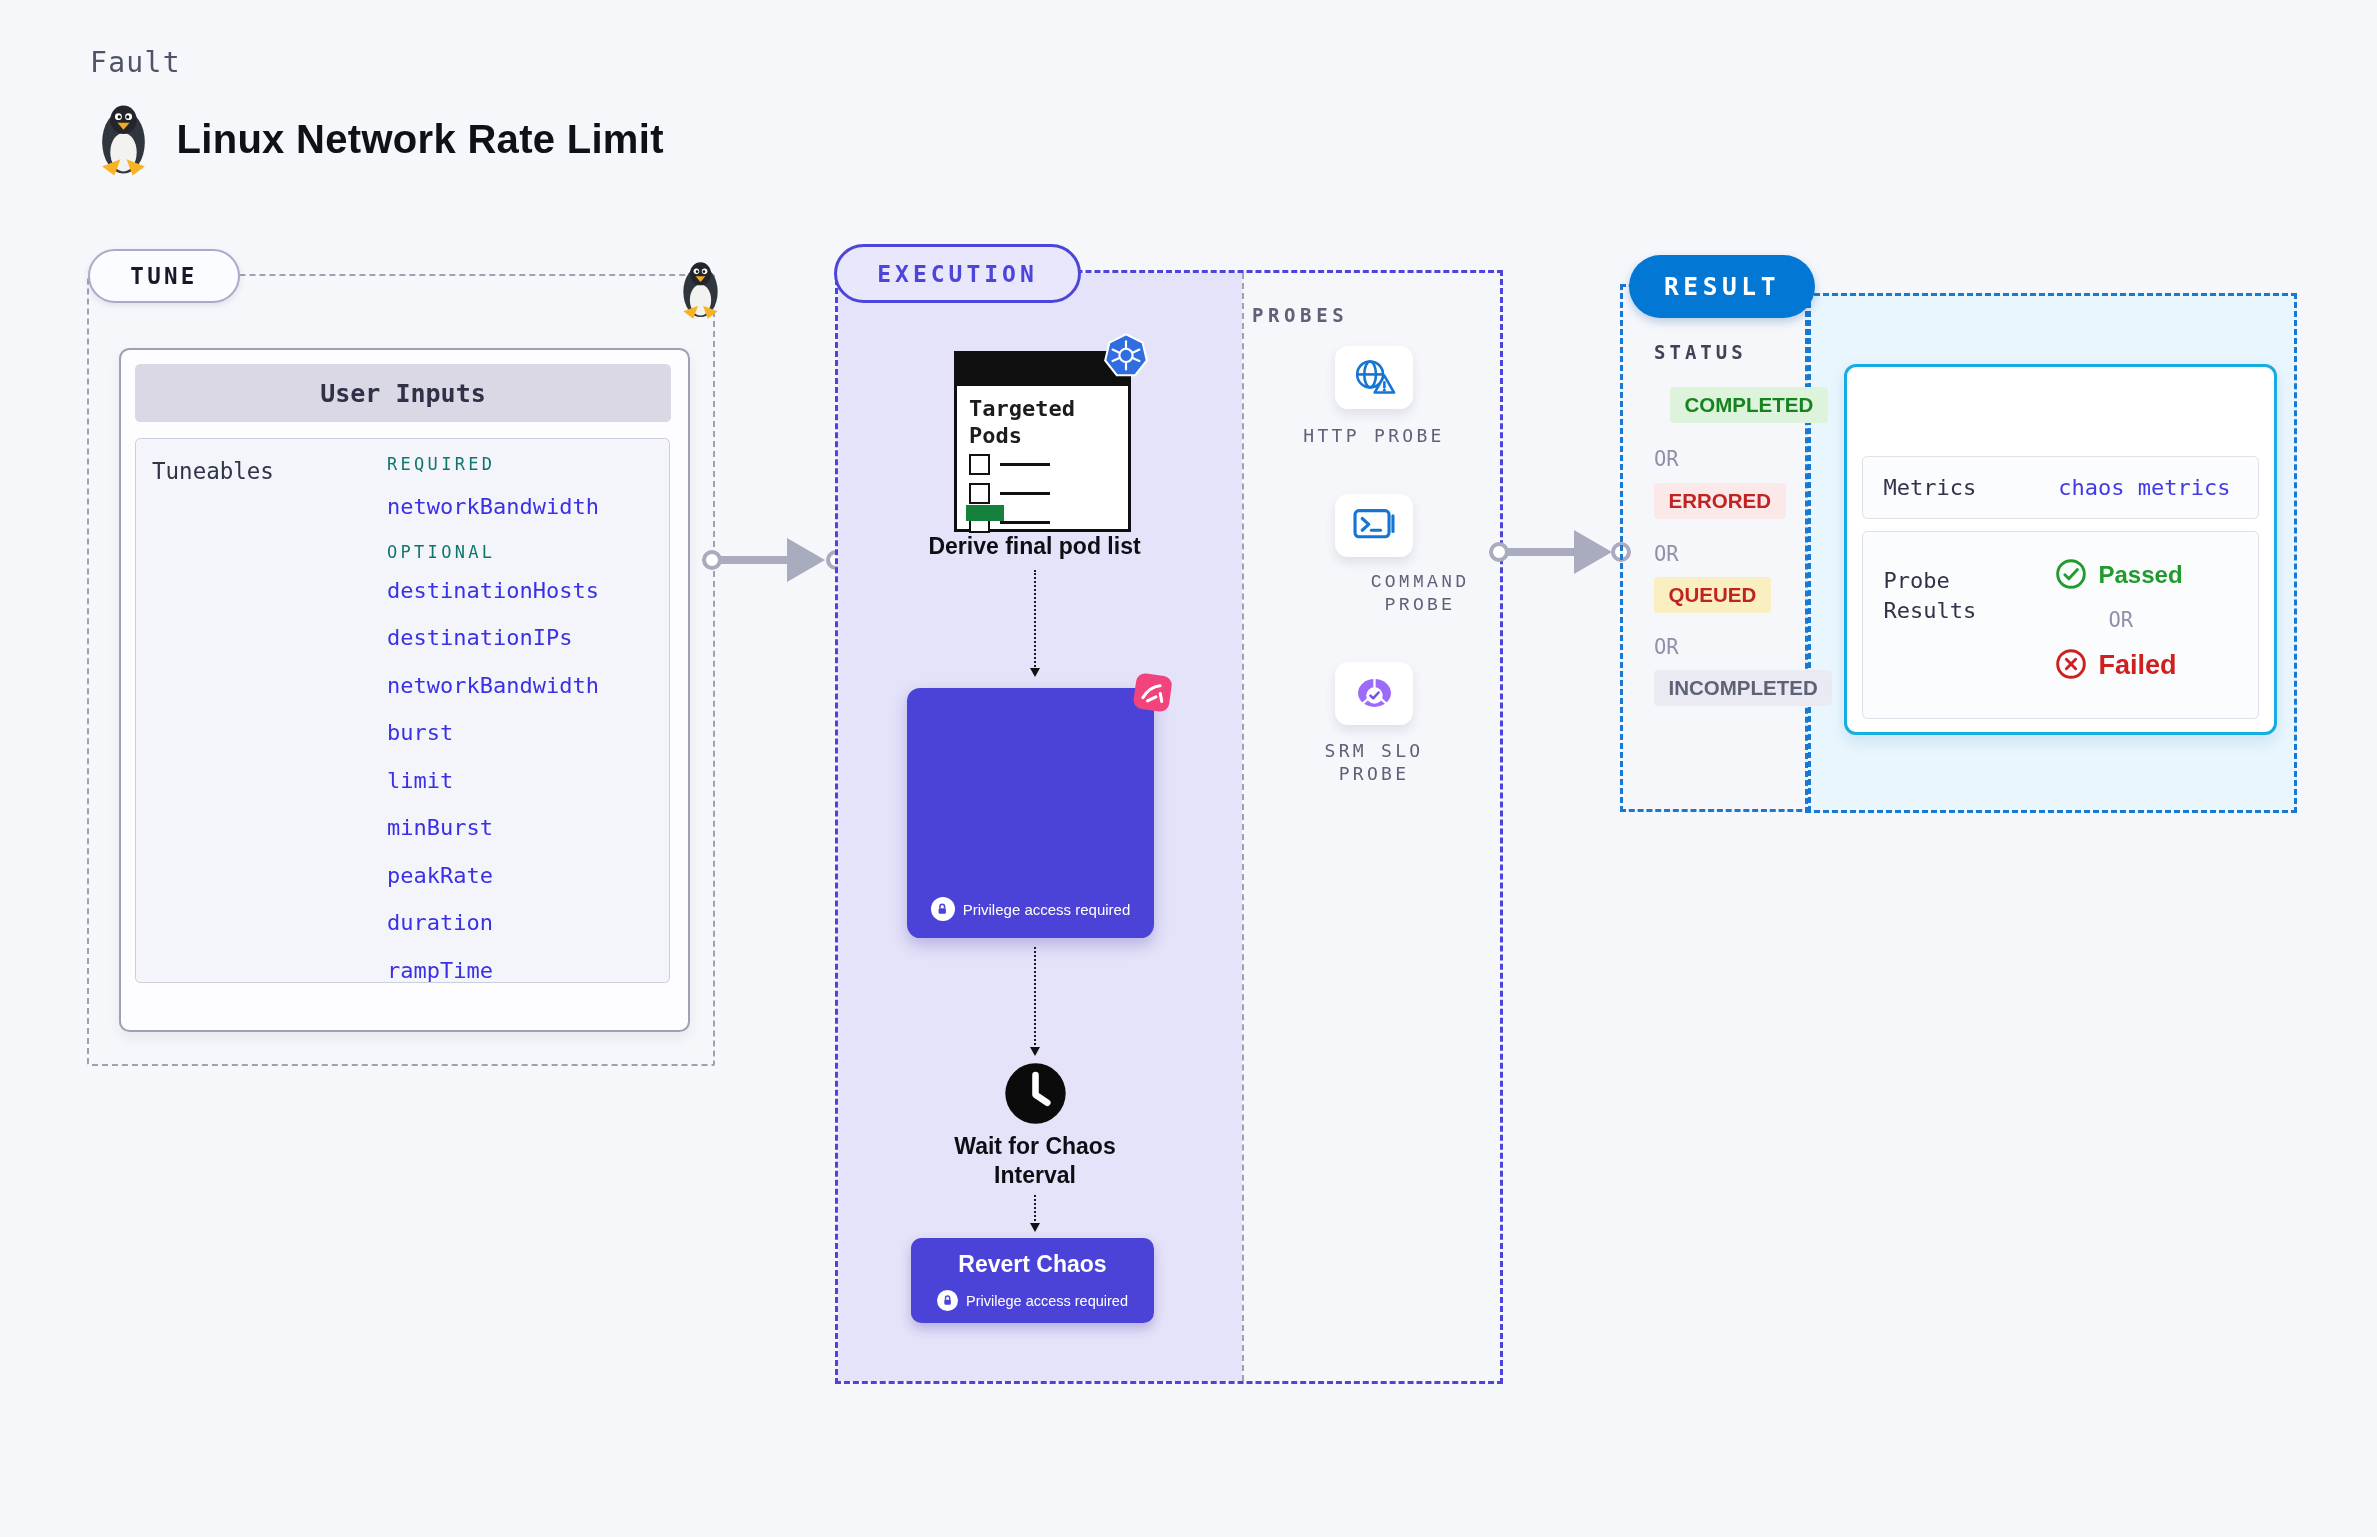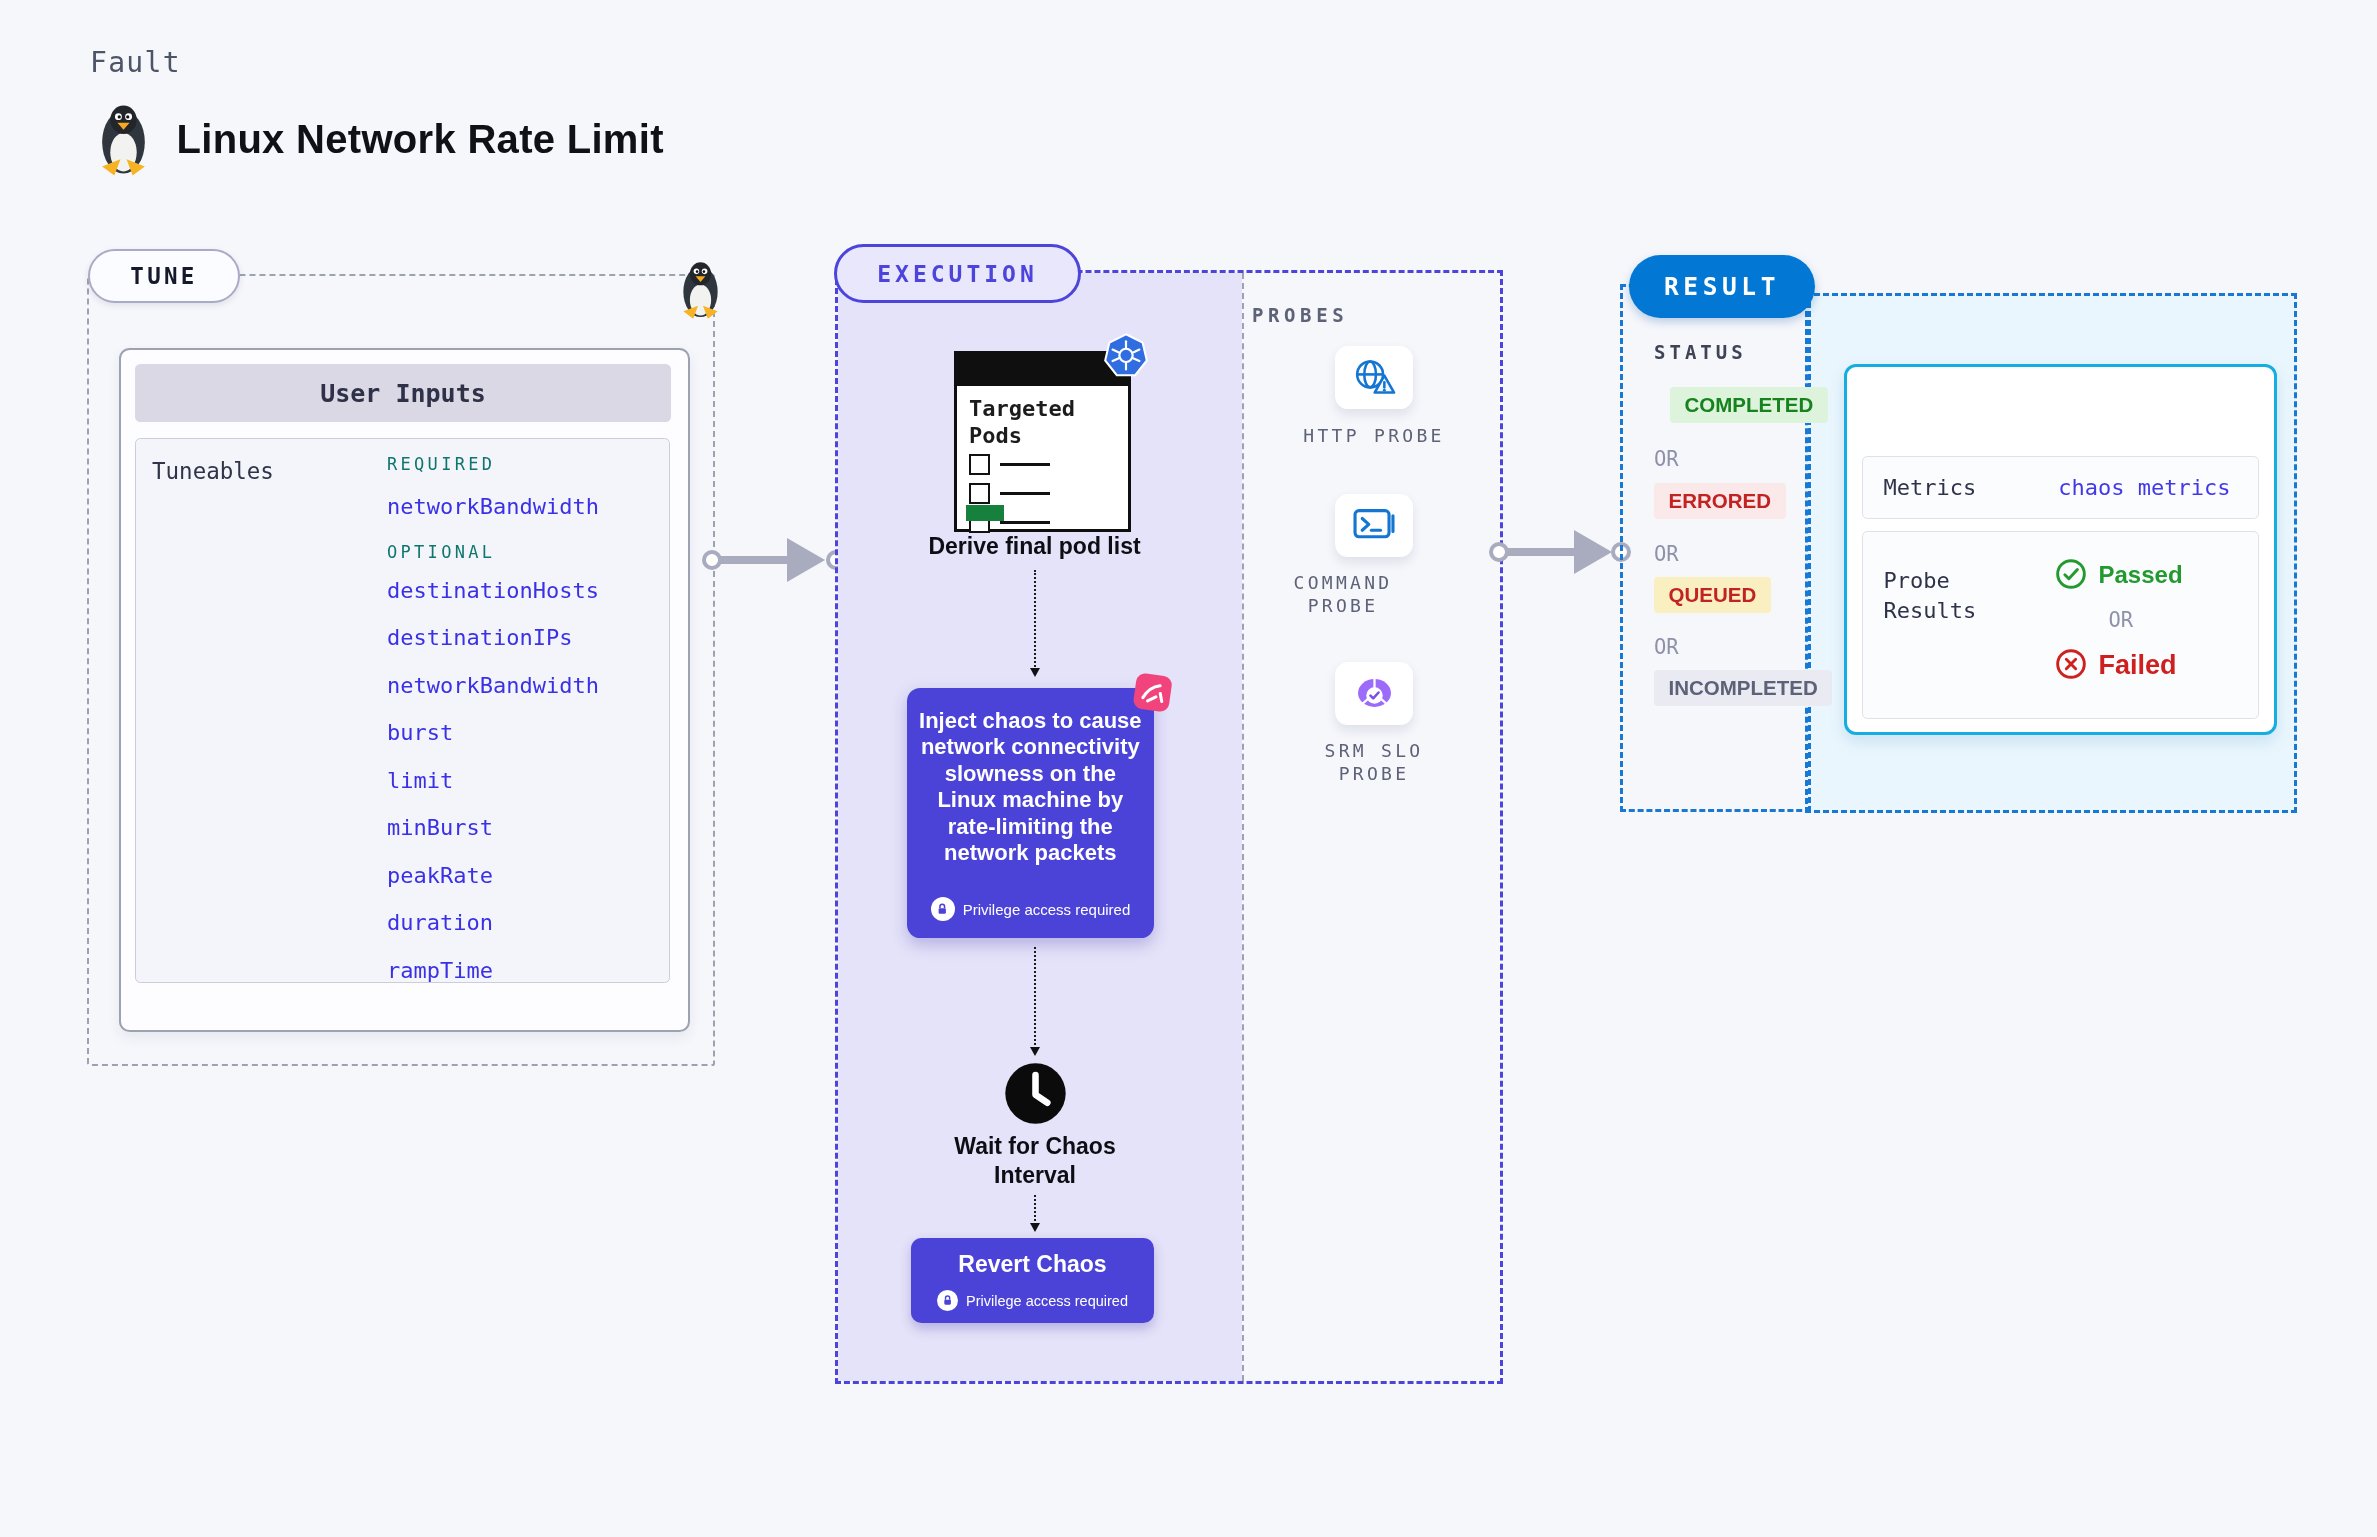--- a/index.html
+++ b/index.html
@@ -217,21 +217,20 @@
       <line x1="7.5" y1="22" x2="12.9" y2="19.6"></line>
       <line x1="23.1" y1="15.4" x2="28.5" y2="13"></line>
     </g>
   </svg>
 </div>
 
 <div class="abs derive-label">Derive final pod list</div>
 <div class="abs v-dotted" style="left:1034px;top:570px;height:104px;"></div>
 
 <div class="abs inject-box">
-  <div class="inject-text">Inject chaos to cause network connectivity slowness on the Linux machine by rate-limiting the network packets</div>
   <div class="priv-row" style="bottom:17px;">
     <span class="priv-circle">
       <svg width="14.5" height="14.5" viewBox="0 0 24 24">
           <rect x="6" y="10.5" width="12" height="9" rx="2" fill="#4B43D8"></rect>
           <path d="M8.2 10.5 V7.6 a3.8 3.8 0 0 1 7.6 0 V10.5" stroke="#4B43D8" stroke-width="2.6" fill="none"></path>
         </svg>
     </span>
     <span class="priv-label">Privilege access required</span>
   </div>
 </div>
@@ -292,21 +291,21 @@
 <div class="abs probe-card" style="left:1335px;top:494px;">
   <span>
     <svg width="42" height="34" viewBox="0 0 32 26">
       <rect x="1.5" y="2" width="26" height="20" rx="3" fill="none" stroke="#1476D2" stroke-width="2.4"></rect>
       <path d="M7 8 L12 12.5 L7 17" fill="none" stroke="#1476D2" stroke-width="2.4" stroke-linecap="round" stroke-linejoin="round"></path>
       <line x1="14" y1="17" x2="21" y2="17" stroke="#1476D2" stroke-width="2.4" stroke-linecap="round"></line>
       <line x1="30.5" y1="6" x2="30.5" y2="18" stroke="#1476D2" stroke-width="2.4" stroke-linecap="round"></line>
     </svg>
   </span>
 </div>
-<div class="abs probe-label pre" style="left:1244px;top:571px;">COMMAND
+<div class="abs probe-label pre" style="left:1321px;top:571px;font-family:Liberation Mono, monospace;">COMMAND
 PROBE</div>
 
 <div class="abs probe-card" style="left:1335px;top:662px;">
   <span>
     <svg width="41" height="38" viewBox="0 0 32 30">
       <ellipse cx="16" cy="15" rx="13" ry="11" fill="#9D6BFA"></ellipse>
       <line x1="16" y1="2" x2="16" y2="15" stroke="#fff" stroke-width="1.8"></line>
       <line x1="16" y1="15" x2="6" y2="24" stroke="#fff" stroke-width="1.8"></line>
       <line x1="16" y1="15" x2="26" y2="24" stroke="#fff" stroke-width="1.8"></line>
       <circle cx="16" cy="17" r="6.5" fill="#fff"></circle>

